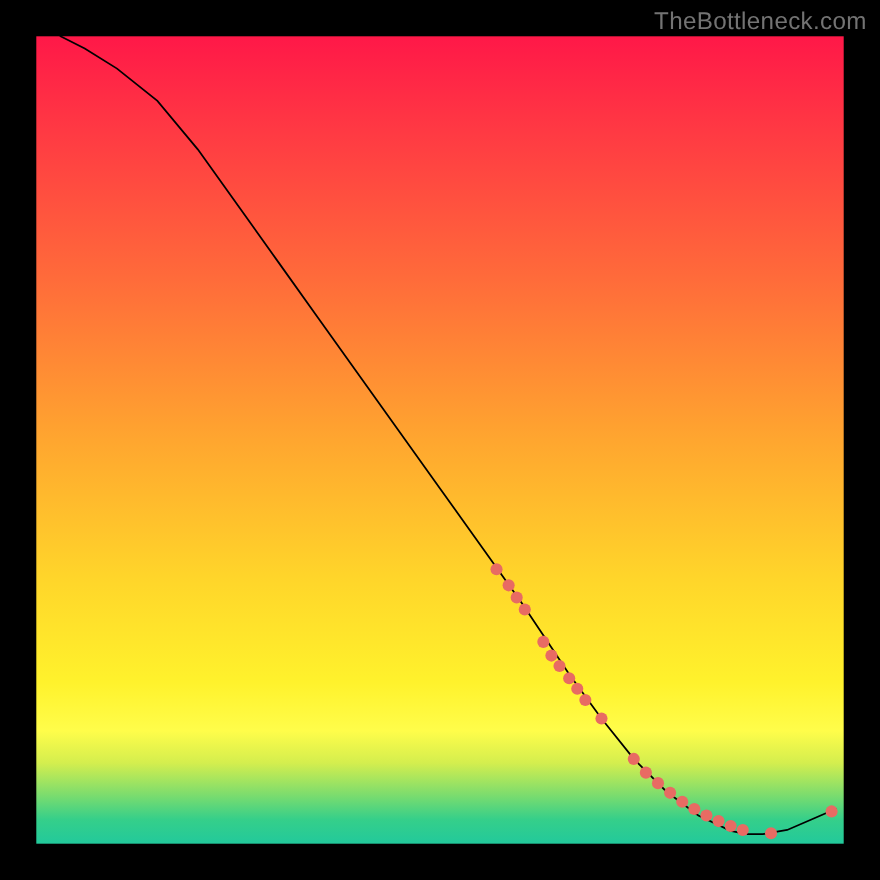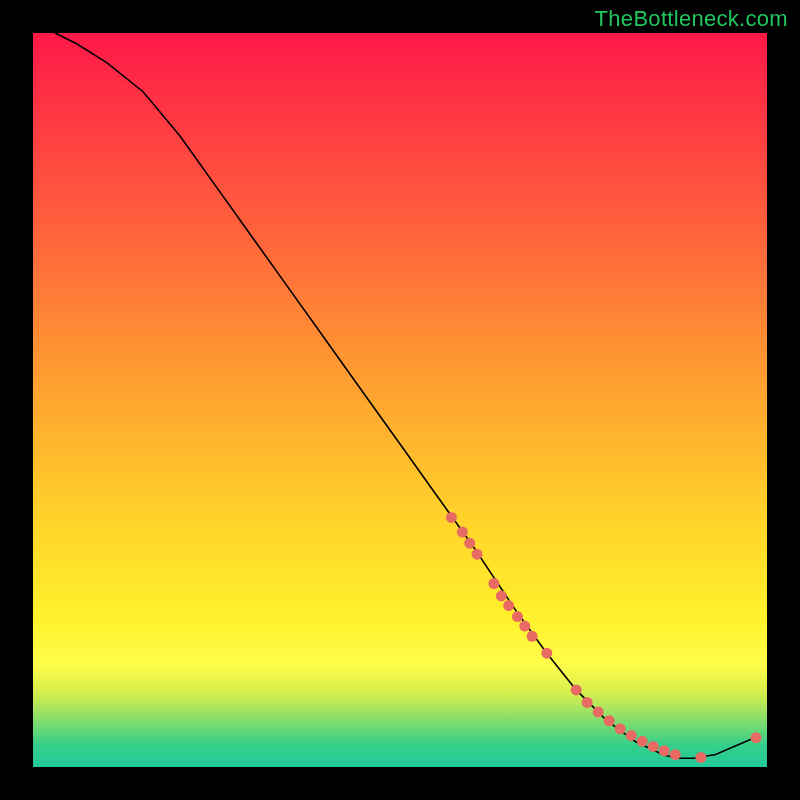--- a/index.html
+++ b/index.html
@@ -14,21 +14,21 @@
   .outer {
     position: relative;
     width: 800px;
     height: 800px;
     background: #000;
   }
   .watermark {
     position: absolute;
     top: 6px;
     right: 12px;
-    color: #22c55e;
+    color: #737373;
     font-size: 22px;
     font-weight: 500;
     letter-spacing: 0.3px;
     z-index: 10;
   }
   .plot-area {
     position: absolute;
     left: 33px;
     top: 33px;
     width: 734px;

